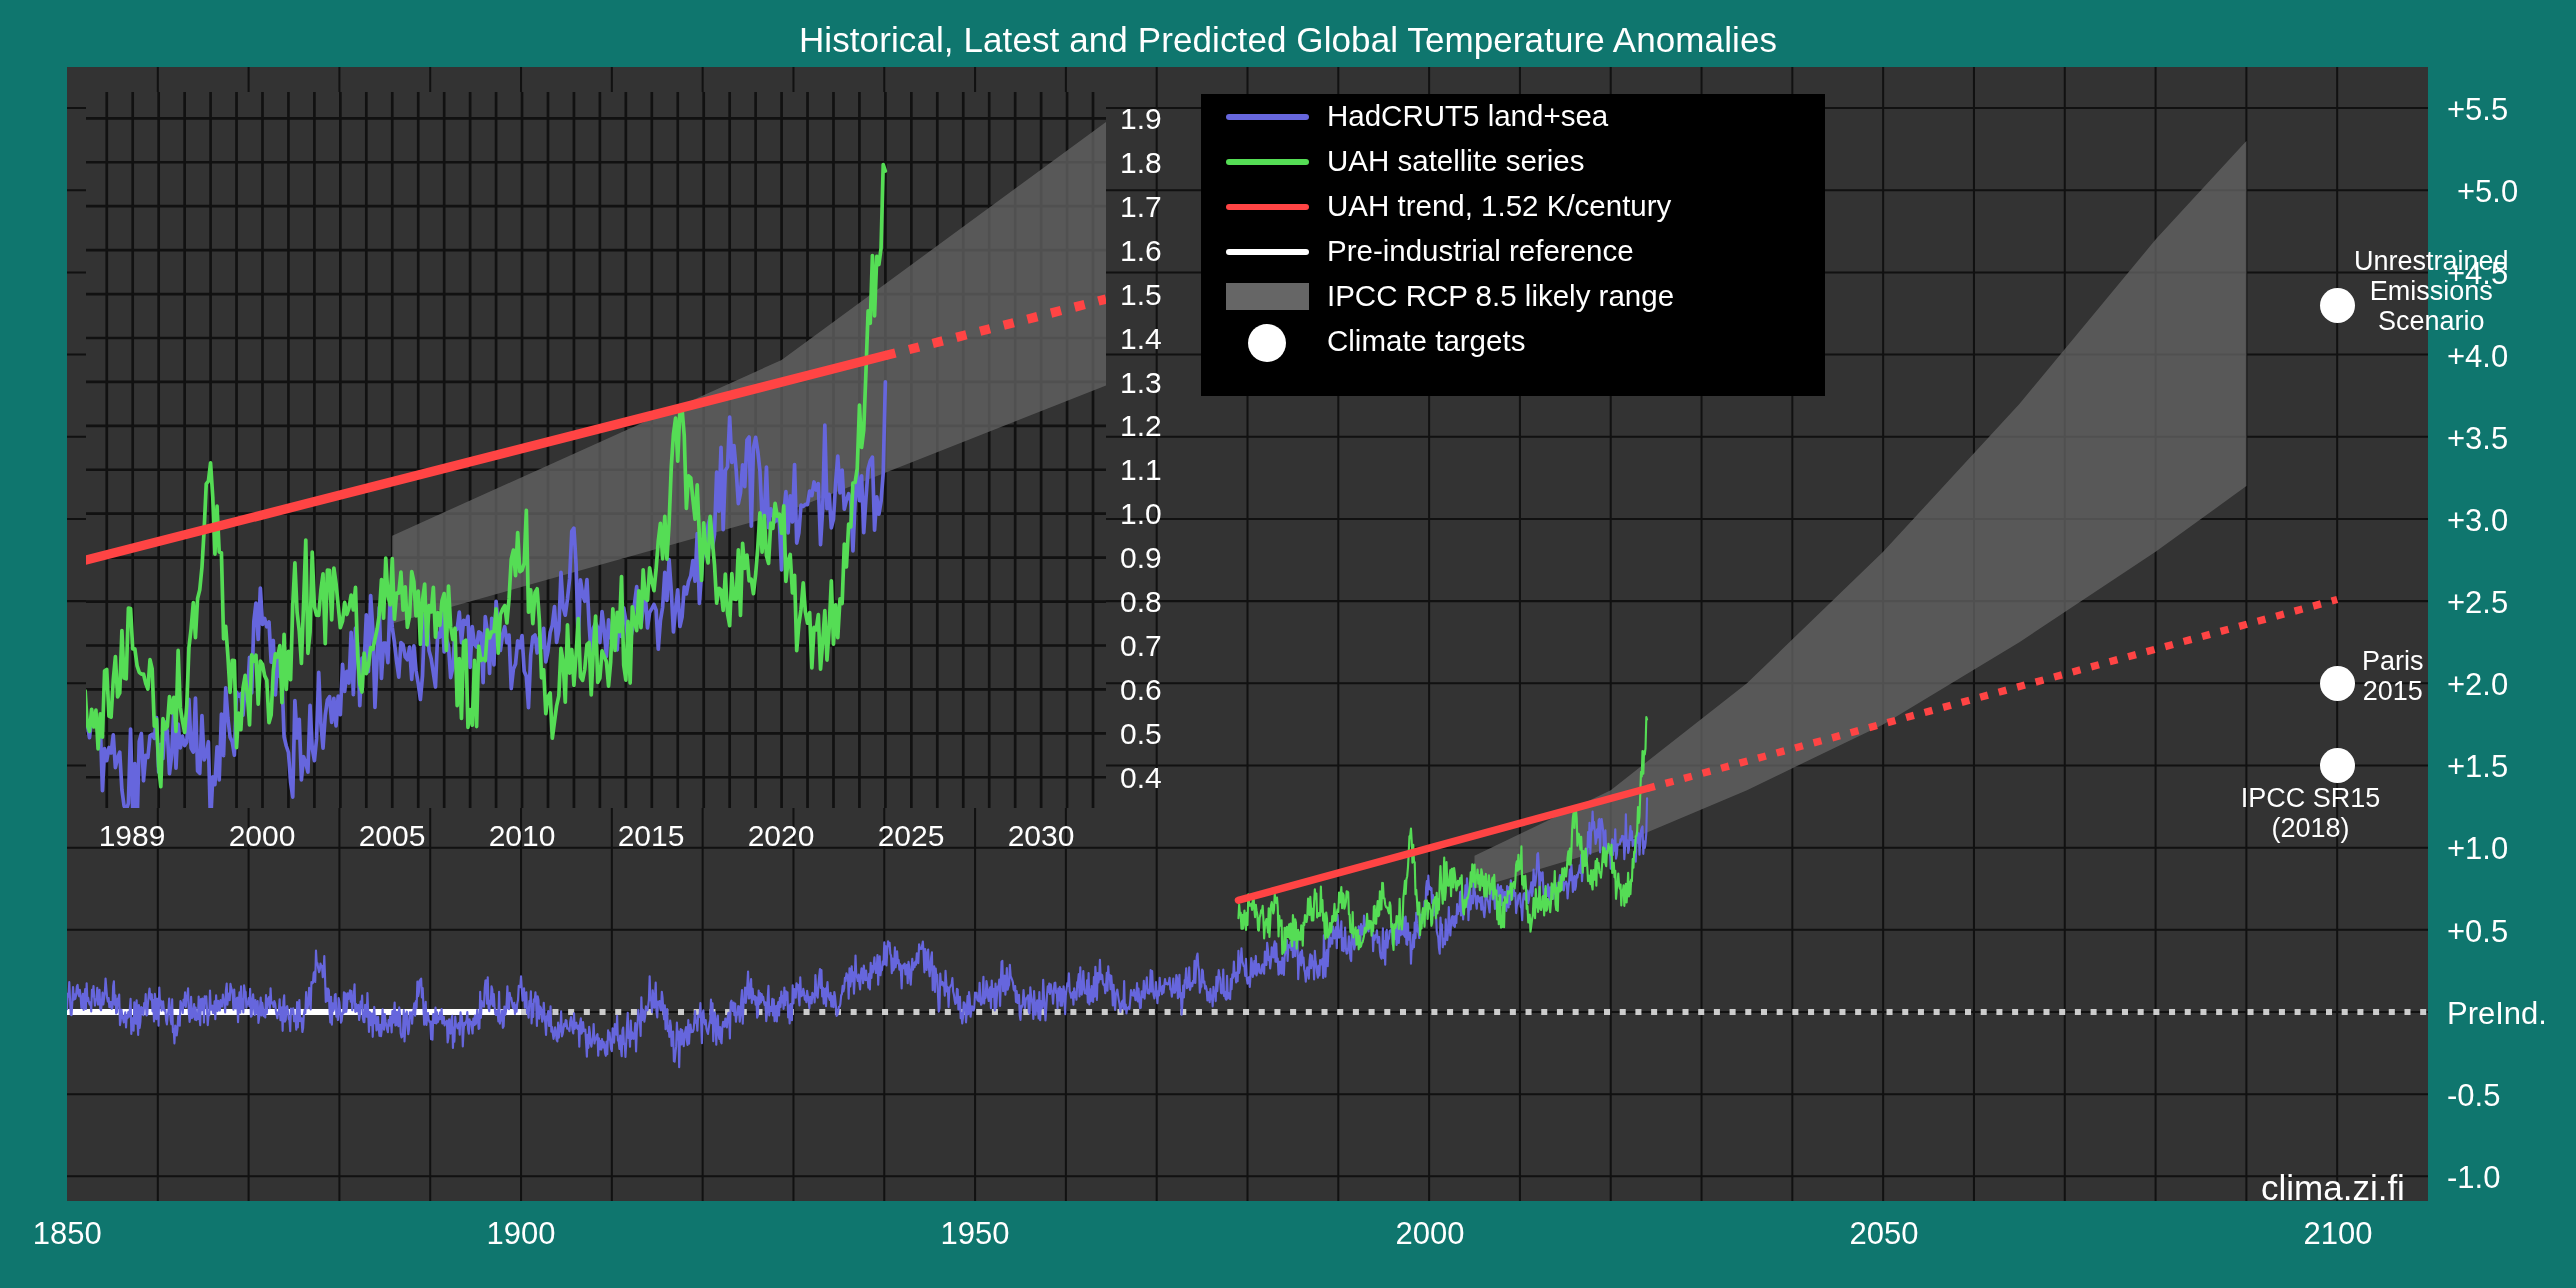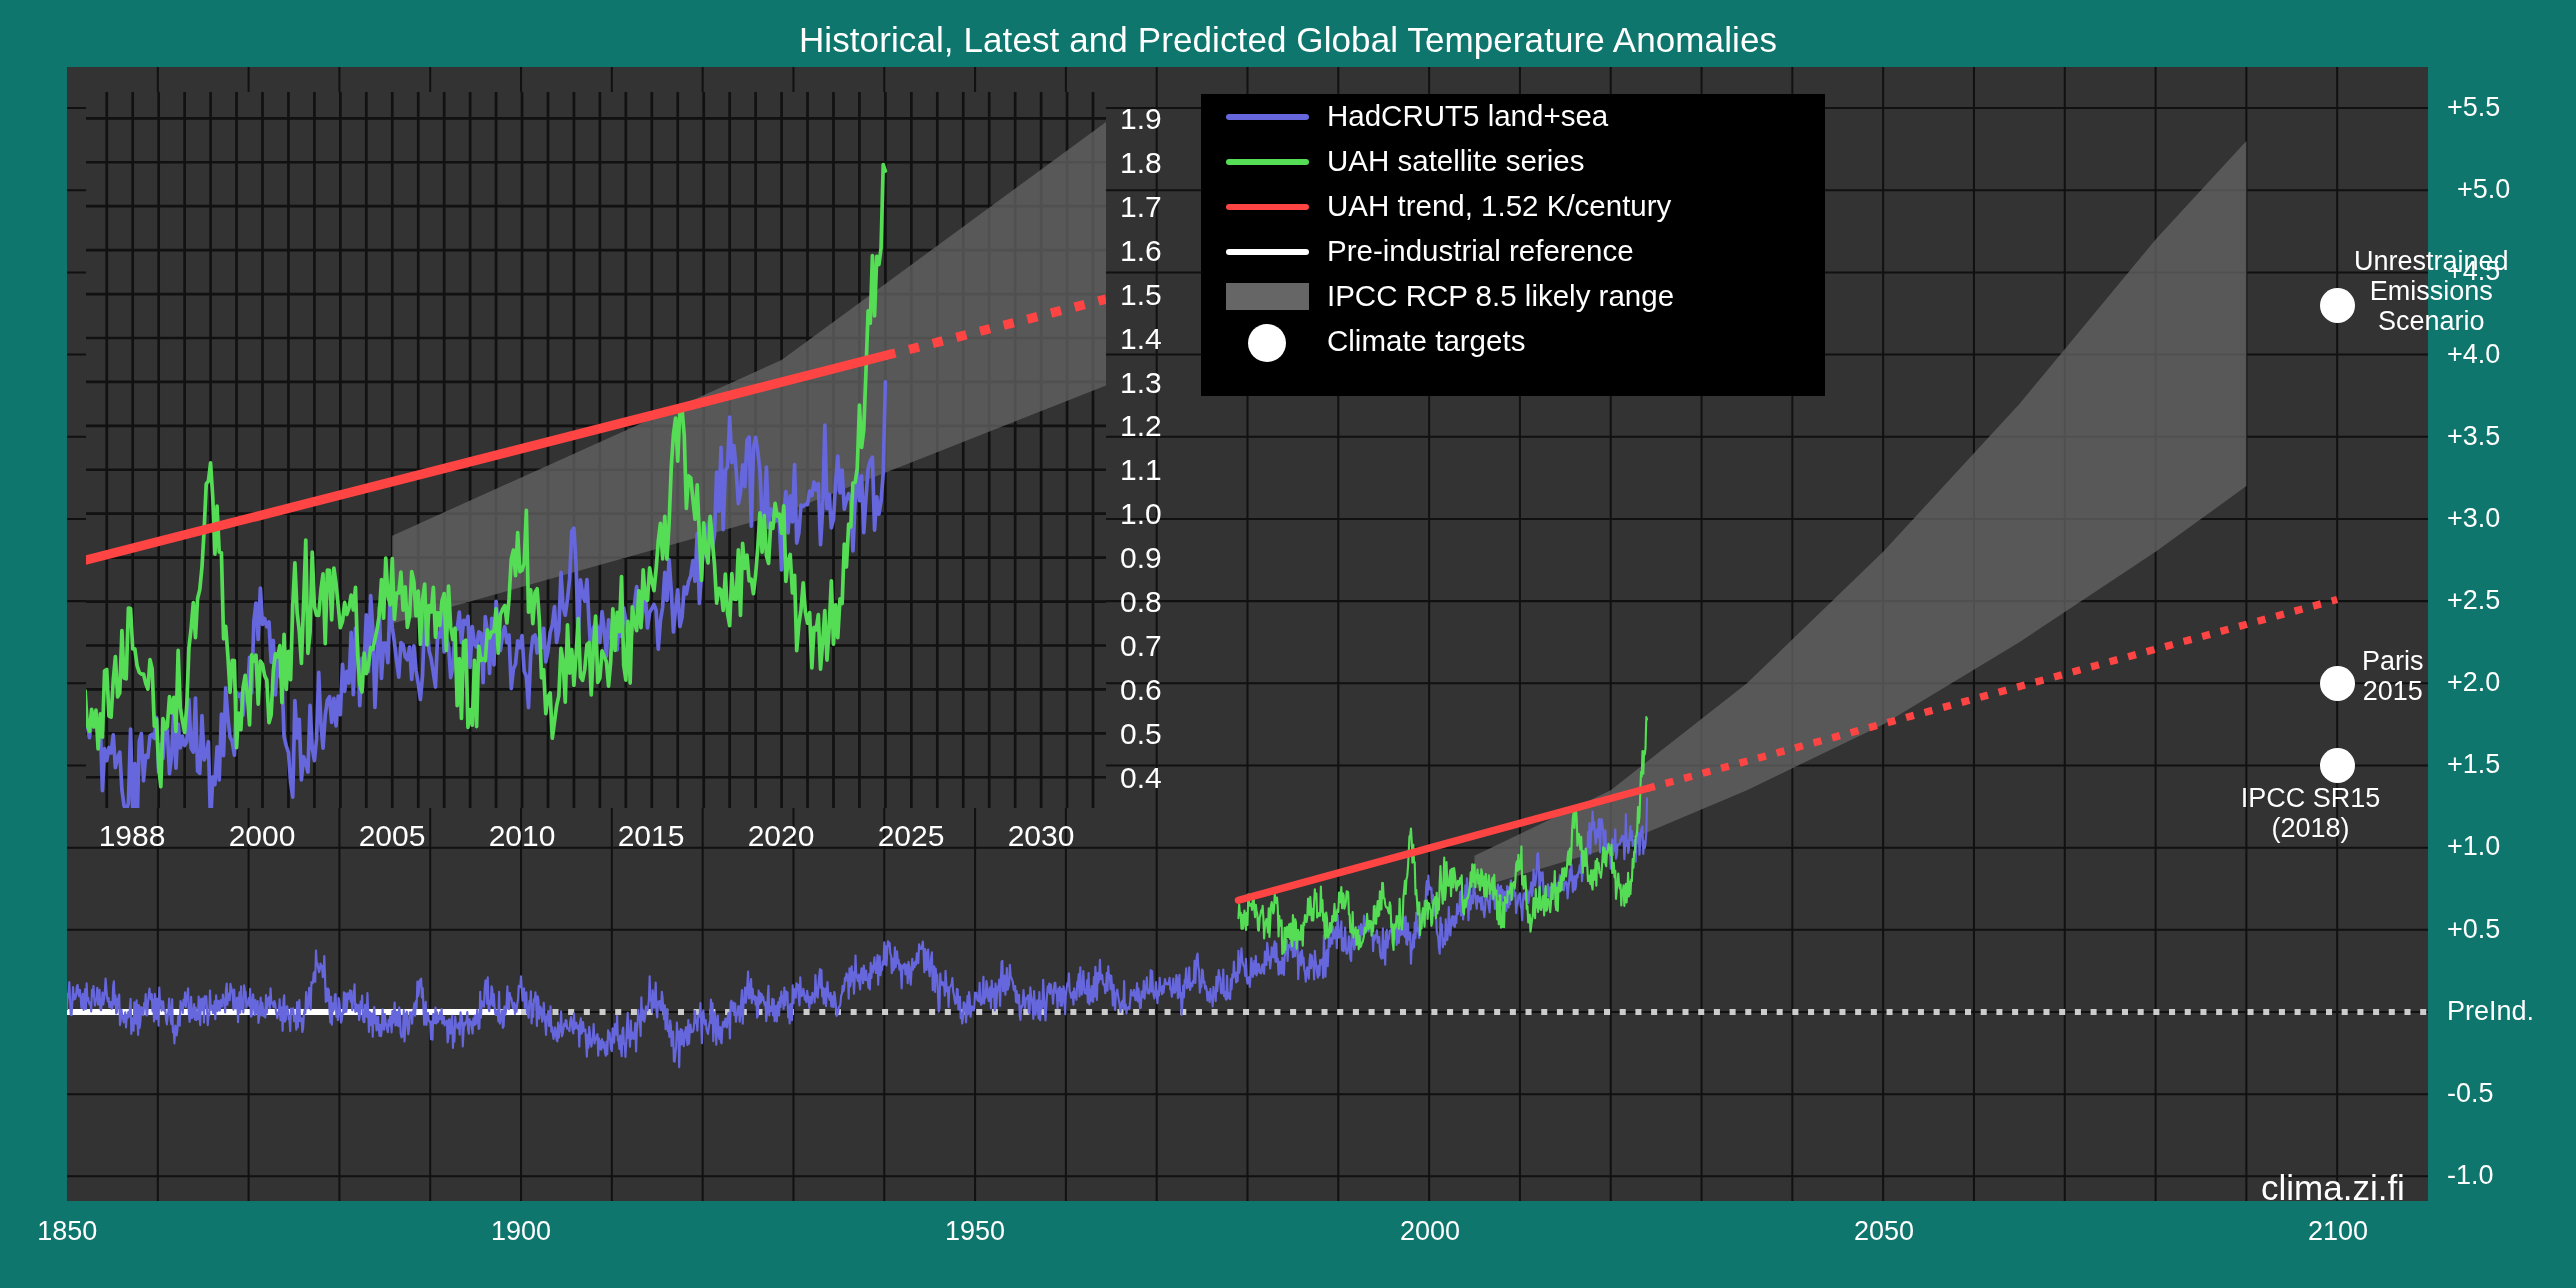--- a/index.html
+++ b/index.html
@@ -12,21 +12,21 @@
     font-size:35px;color:#ffffff;letter-spacing:0.1px;}
 
   
   .plot{position:absolute;background:#333333;overflow:hidden;}
   .svg-layer{position:absolute;left:0;top:0;width:100%;height:100%;}
 
   
   #main-plot{left:67px;top:67px;width:2361px;height:1134px;}
 
   
-  .tick{position:absolute;font-size:27px;color:#ffffff;white-space:nowrap;}
+  .tick{position:absolute;font-size:31px;color:#ffffff;white-space:nowrap;}
   .tick-right{text-align:left;}
   .tick-bottom{text-align:center;}
 
   
   #inset-wrap{position:absolute;left:0px;top:60px;width:1201px;height:751px;}
   #inset-plot{left:86px;top:32px;width:1020px;height:716px;background:#333;}
   .inset-tick{position:absolute;font-size:30px;color:#ffffff;white-space:nowrap;}
 
   
   #legend{position:absolute;left:1201px;top:94px;width:624px;height:302px;
@@ -230,21 +230,21 @@
         <div class="inset-tick" style="left: 1120px; top: 393px;">1.1</div>
         <div class="inset-tick" style="left: 1120px; top: 437px;">1.0</div>
         <div class="inset-tick" style="left: 1120px; top: 481px;">0.9</div>
         <div class="inset-tick" style="left: 1120px; top: 525px;">0.8</div>
         <div class="inset-tick" style="left: 1120px; top: 569px;">0.7</div>
         <div class="inset-tick" style="left: 1120px; top: 613px;">0.6</div>
         <div class="inset-tick" style="left: 1120px; top: 657px;">0.5</div>
         <div class="inset-tick" style="left: 1120px; top: 701px;">0.4</div>
       </div>
     <div id="inset-xticks">
-        <div class="inset-tick" style="width: 134px; text-align: center; left: 65px; top: 759px;">1988</div>
+        <div class="inset-tick" style="width: 134px; text-align: center; left: 65px; top: 759px;">1989</div>
         <div class="inset-tick" style="width: 134px; text-align: center; left: 195px; top: 759px;">2000</div>
         <div class="inset-tick" style="width: 134px; text-align: center; left: 325px; top: 759px;">2005</div>
         <div class="inset-tick" style="width: 134px; text-align: center; left: 455px; top: 759px;">2010</div>
         <div class="inset-tick" style="width: 134px; text-align: center; left: 584px; top: 759px;">2015</div>
         <div class="inset-tick" style="width: 134px; text-align: center; left: 714px; top: 759px;">2020</div>
         <div class="inset-tick" style="width: 134px; text-align: center; left: 844px; top: 759px;">2025</div>
         <div class="inset-tick" style="width: 134px; text-align: center; left: 974px; top: 759px;">2030</div>
       </div>
 
   </div>

